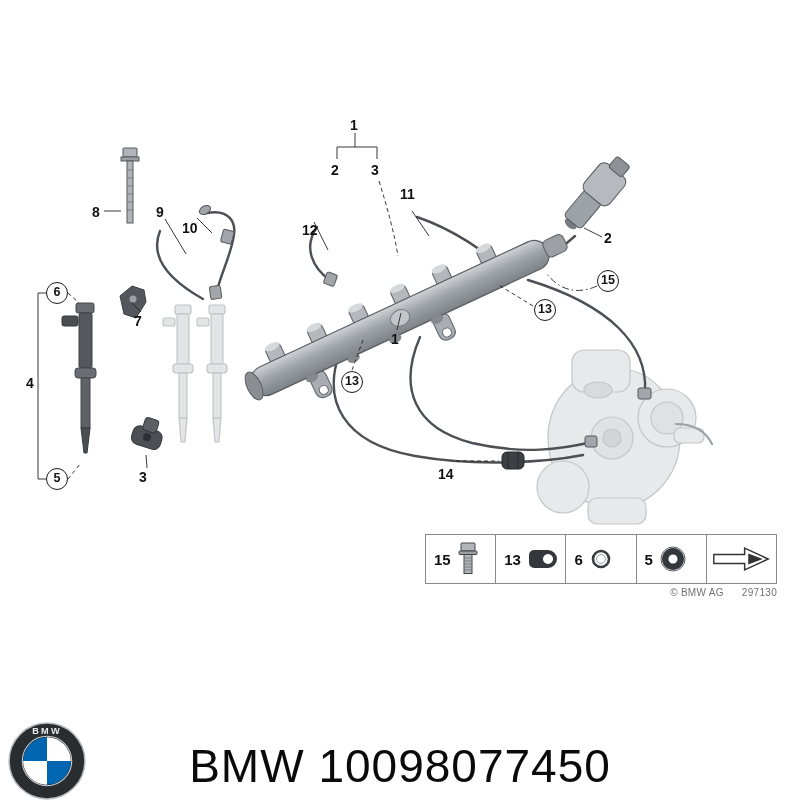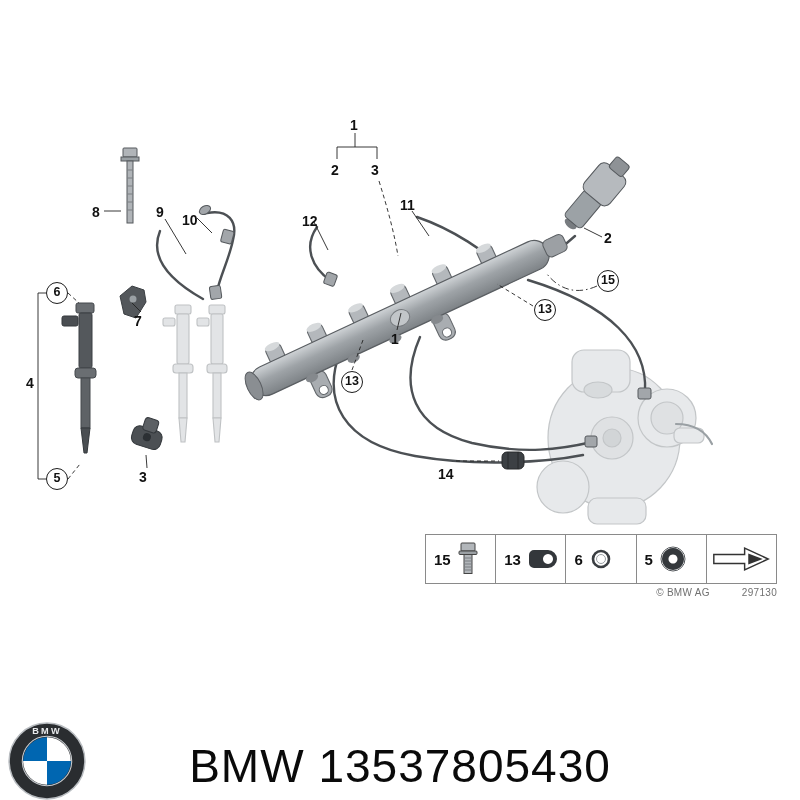--- a/index.html
+++ b/index.html
@@ -7,21 +7,21 @@
   body{background:#ffffff;font-family:"Liberation Sans",sans-serif;position:relative;overflow:hidden;color:#111}
   .stage{position:absolute;inset:0}
   svg{display:block}
   .drawing{position:absolute;left:0;top:0}
   .callout{position:absolute;font-size:14px;font-weight:700;color:#111;background:transparent;line-height:16px}
   .callout.circled{width:22px;height:22px;border:1.3px solid #1c1c1c;border-radius:50%;text-align:center;line-height:19px;font-size:12.5px;font-weight:700;background:#fff}
   .legend{position:absolute;left:425px;top:534px;width:352px;height:50px;border:1px solid #8a8a8a;display:flex;align-items:stretch;background:#fff}
   .legend-cell{display:flex;align-items:center;gap:7px;padding:0 8px;border-right:1px solid #8a8a8a;flex:1;min-width:0}
   .legend-cell:last-child{border-right:none;justify-content:center}
   .legend-num{font-size:15px;font-weight:700;color:#111}
-  .copyright{position:absolute;top:587px;right:23px;font-size:10px;color:#707070;letter-spacing:.3px;display:flex;gap:32px}
+  .copyright{position:absolute;top:587px;right:23px;font-size:10px;color:#707070;letter-spacing:.3px;display:flex;gap:18px}
   .footer-text{position:absolute;left:0;right:0;top:730px;height:72px;line-height:72px;text-align:center;font-size:46px;color:#0a0a0a;letter-spacing:1px;white-space:nowrap}
   .logo-wrap{position:absolute;left:8px;top:722px;width:78px;height:78px}
 </style>
 </head>
 <body>
 
 <div class="stage">
 
   <svg class="drawing" width="800" height="620" viewBox="0 0 800 620">
     <defs>
@@ -182,23 +182,23 @@
       </g>
       <path d="M597,286 C575,296 558,288 547,274" stroke-dasharray="7 3 1.5 3"></path>
     </g>
   </svg>
 
   <div class="callout" style="left:350px;top:117px">1</div>
   <div class="callout" style="left:331px;top:162px">2</div>
   <div class="callout" style="left:371px;top:162px">3</div>
   <div class="callout" style="left:92px;top:204px">8</div>
   <div class="callout" style="left:156px;top:204px">9</div>
-  <div class="callout" style="left:182px;top:212px">10</div>
-  <div class="callout" style="left:302px;top:213px">12</div>
-  <div class="callout" style="left:400px;top:197px">11</div>
+  <div class="callout" style="left:182px;top:220px">10</div>
+  <div class="callout" style="left:302px;top:222px">12</div>
+  <div class="callout" style="left:400px;top:186px">11</div>
   <div class="callout" style="left:604px;top:230px">2</div>
   <div class="callout circled" style="left:597px;top:270px">15</div>
   <div class="callout circled" style="left:534px;top:299px">13</div>
   <div class="callout circled" style="left:46px;top:282px">6</div>
   <div class="callout" style="left:134px;top:313px">7</div>
   <div class="callout" style="left:26px;top:375px">4</div>
   <div class="callout" style="left:391px;top:331px">1</div>
   <div class="callout circled" style="left:341px;top:371px">13</div>
   <div class="callout circled" style="left:46px;top:468px">5</div>
   <div class="callout" style="left:139px;top:469px">3</div>
@@ -266,16 +266,16 @@
       <path d="M36,36 L36,14 A22,22 0 0 1 58,36 Z" fill="#ffffff"></path>
       <path d="M36,36 L58,36 A22,22 0 0 1 36,58 Z" fill="#0066B1"></path>
       <path d="M36,36 L36,58 A22,22 0 0 1 14,36 Z" fill="#ffffff"></path>
       <text x="36" y="11.5" text-anchor="middle" font-size="8.5" font-weight="bold" font-family="Liberation Sans, sans-serif" fill="#e8eaec" letter-spacing="2">BMW</text>
     </svg>
   </div>
 
   <div class="footer-text">
     <span>BMW</span>
     <span> </span>
-    <span>13537805430</span>
+    <span>10098077450</span>
   </div>
 
 </div>
 
 </body></html>

